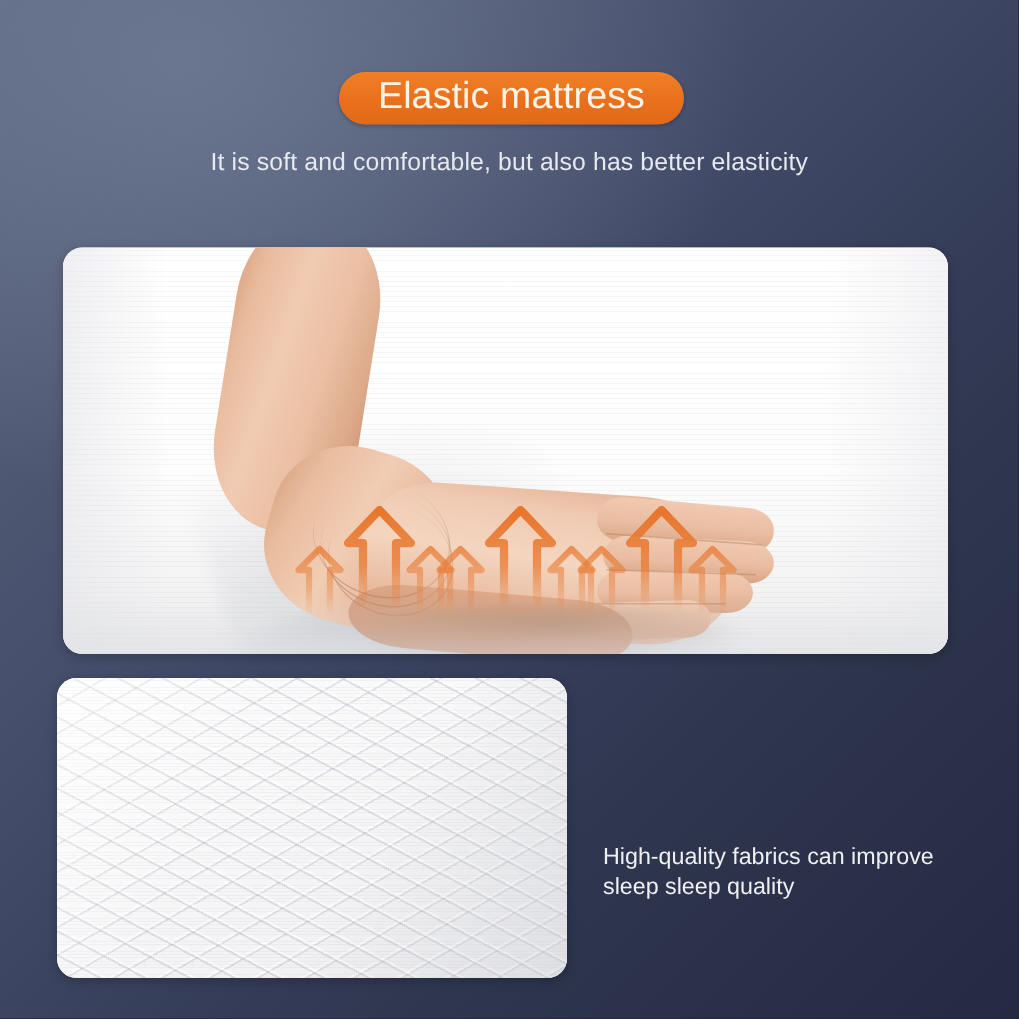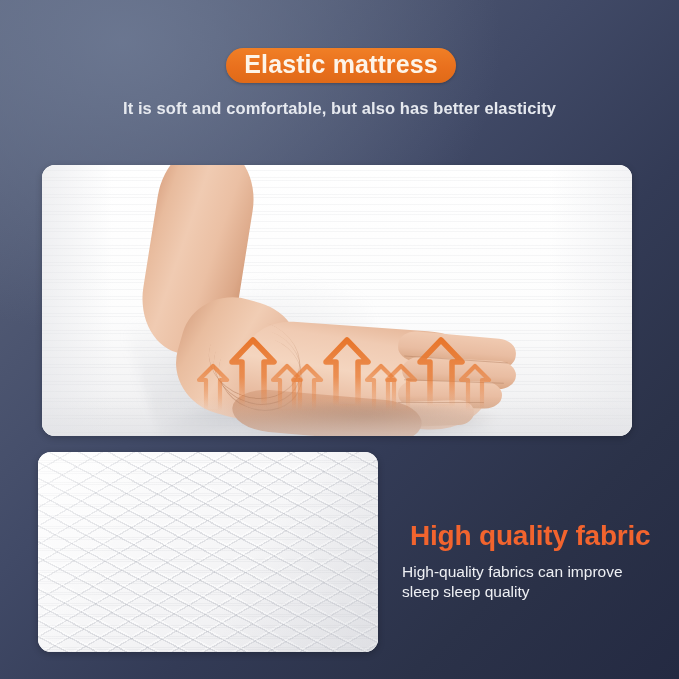--- a/index.html
+++ b/index.html
@@ -32,36 +32,36 @@
     background: linear-gradient(180deg, #f07f26 0%, #e9701d 55%, #e06a18 100%);
     box-shadow: 0 1px 3px rgba(0,0,0,0.25);
     display: flex;
     align-items: center;
     justify-content: center;
     box-sizing: border-box;
   }
   .badge-text {
     color: #fdf4e8;
     font-size: 25px;
-    font-weight: 700;
+    font-weight: 400;
     letter-spacing: 0.1px;
     line-height: 1;
     white-space: nowrap;
     padding-bottom: 2px;
   }
 
   .subtitle {
     position: absolute;
     left: 0;
     top: 99px;
     width: 679px;
     text-align: center;
     color: #e6e9ef;
     font-size: 16.5px;
-    font-weight: 700;
+    font-weight: 400;
     letter-spacing: 0.1px;
     white-space: nowrap;
   }
 
   
   .photo-panel {
     position: absolute;
     left: 42px;
     top: 165px;
     width: 590px;
@@ -404,19 +404,18 @@
     <div class="panel-vignette"></div>
   </div>
 
   <div class="fabric">
     <div class="fabric-base"></div>
     <div class="fabric-quilt"></div>
     <div class="fabric-grain"></div>
     <div class="fabric-shade"></div>
   </div>
 
-  <div class="fabric-heading">High quality fabric</div>
   <div class="fabric-desc">
     <div>High-quality fabrics can improve</div>
     <div>sleep sleep quality</div>
   </div>
 
 </div>
 
 </body></html>

